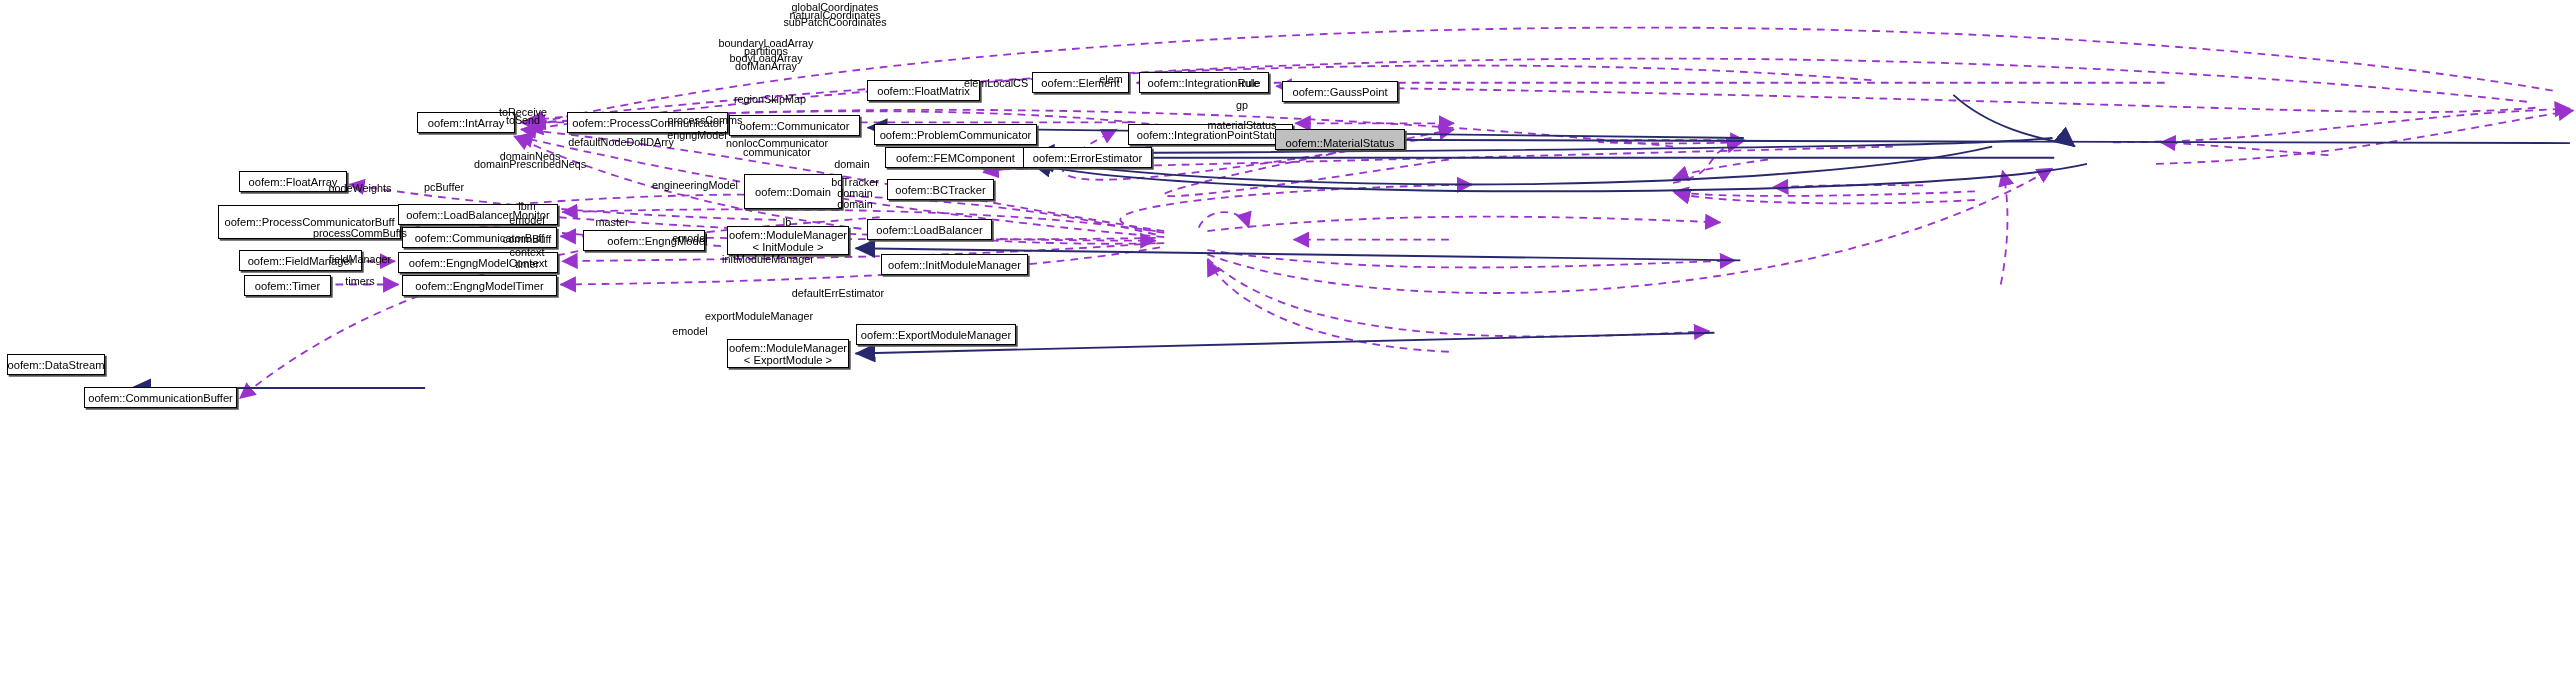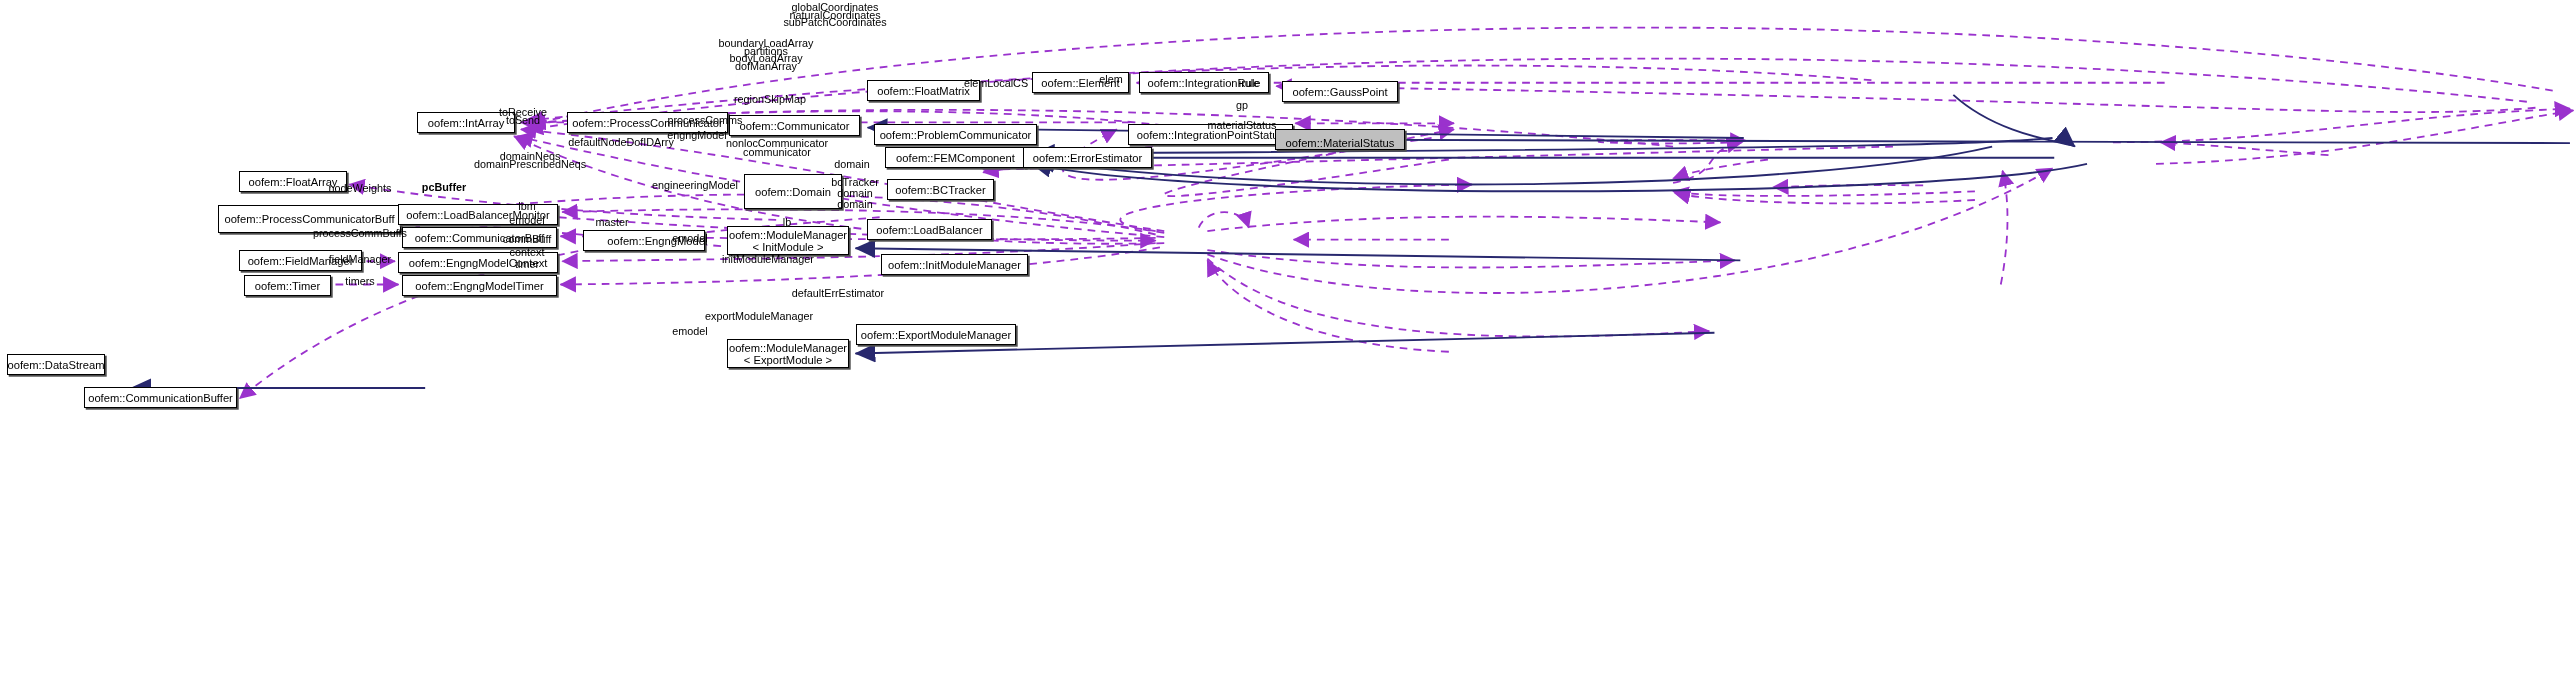--- a/index.html
+++ b/index.html
@@ -172,21 +172,21 @@
 
 <div class="node" style="left: 7px; top: 354px; width: 98px; height: 21px;">
       <span>oofem::DataStream</span>
     </div>
     <div class="node" style="left: 84px; top: 387px; width: 153px; height: 21px;">
       <span>oofem::CommunicationBuffer</span>
     </div>
     <div class="node" style="left: 239px; top: 171px; width: 108px; height: 21px;">
       <span>oofem::FloatArray</span>
     </div>
-    <div class="node" style="left: 218px; top: 205px; width: 183px; height: 28px;">
+    <div class="node" style="left: 218px; top: 205px; width: 183px; height: 34px;">
       <span>oofem::ProcessCommunicatorBuff</span>
     </div>
     <div class="node" style="left: 239px; top: 250px; width: 123px; height: 21px;">
       <span>oofem::FieldManager</span>
     </div>
     <div class="node" style="left: 244px; top: 275px; width: 87px; height: 21px;">
       <span>oofem::Timer</span>
     </div>
     <div class="node" style="left: 417px; top: 112px; width: 98px; height: 21px;">
       <span>oofem::IntArray</span>
@@ -283,21 +283,21 @@
     <div class="elabel" style="left: 777px; top: 147px;">communicator</div>
     <div class="elabel" style="left: 621px; top: 137px;">defaultNodeDofIDArry</div>
     <div class="elabel" style="left: 530px; top: 151px;">domainNeqs</div>
     <div class="elabel" style="left: 530px; top: 159px;">domainPrescribedNeqs</div>
     <div class="elabel" style="left: 852px; top: 159px;">domain</div>
     <div class="elabel" style="left: 695px; top: 180px;">engineeringModel</div>
     <div class="elabel" style="left: 855px; top: 177px;">bcTracker</div>
     <div class="elabel" style="left: 855px; top: 188px;">domain</div>
     <div class="elabel" style="left: 855px; top: 199px;">domain</div>
     <div class="elabel" style="left: 360px; top: 183px;">nodeWeights</div>
-    <div class="elabel" style="left: 444px; top: 182px; font-weight: bold;">pcBuffer</div>
+    <div class="elabel" style="left: 444px; top: 182px;">pcBuffer</div>
     <div class="elabel" style="left: 527px; top: 201px;">lbm</div>
     <div class="elabel" style="left: 527px; top: 215px;">emodel</div>
     <div class="elabel" style="left: 360px; top: 228px;">processCommBuffs</div>
     <div class="elabel" style="left: 612px; top: 217px;">master</div>
     <div class="elabel" style="left: 787px; top: 217px;">lb</div>
     <div class="elabel" style="left: 527px; top: 234px;">commBuff</div>
     <div class="elabel" style="left: 690px; top: 233px;">emodel</div>
     <div class="elabel" style="left: 527px; top: 247px;">context</div>
     <div class="elabel" style="left: 360px; top: 254px;">fieldManager</div>
     <div class="elabel" style="left: 768px; top: 254px;">initModuleManager</div>

